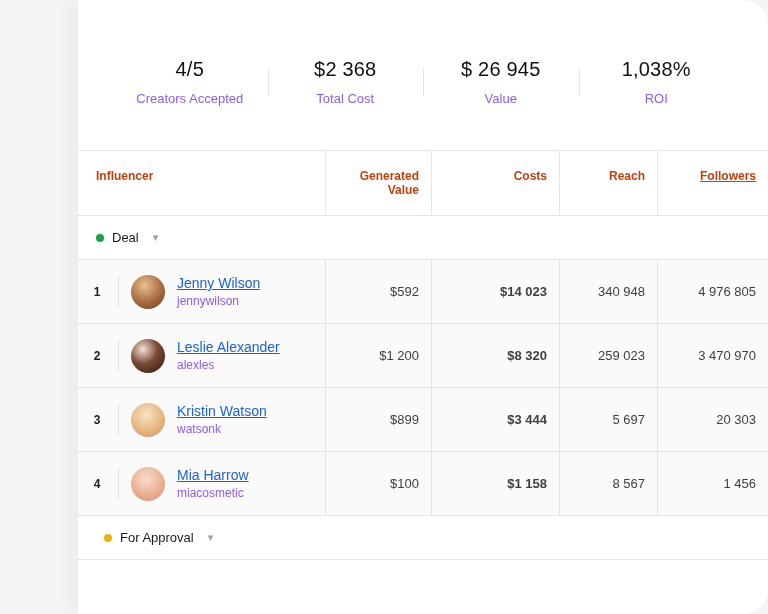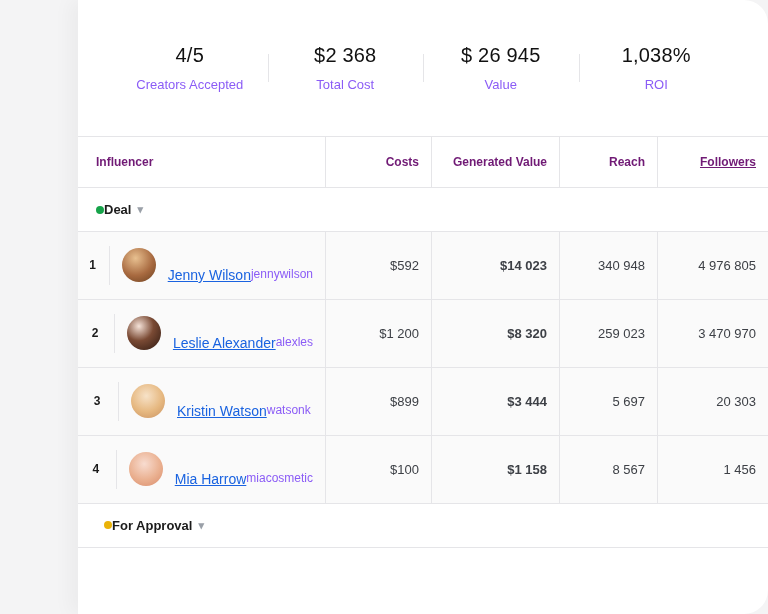--- a/index.html
+++ b/index.html
@@ -22,21 +22,21 @@
     bottom: 0;
     background: #ffffff;
     box-shadow: -8px 0 18px rgba(0,0,0,0.04);
   }
 
   
   .stats {
     display: flex;
     align-items: flex-end;
     justify-content: space-between;
-    padding: 44px 34px 44px 34px;
+    padding: 58px 34px 44px 34px;
   }
   .stat {
     flex: 1 1 0;
     text-align: center;
     position: relative;
   }
   .stat + .stat::before {
     content: "";
     position: absolute;
     left: 0;
@@ -61,36 +61,37 @@
   .table {
     border-top: 1px solid #e5e5e8;
   }
   .thead, .row {
     display: grid;
     grid-template-columns: 248px 106px 128px 98px 110px;
   }
   .thead .th {
     font-size: 12px;
     font-weight: 600;
-    color: #701a75;
+    color: #c2410c;
     padding: 18px 12px;
     border-bottom: 1px solid #e5e5e8;
     border-right: 1px solid #e5e5e8;
     text-align: right;
   }
   .thead .th:first-child { text-align: left; padding-left: 18px; }
   .thead .th:last-child { border-right: none; text-decoration: underline; }
 
   .group-header {
     display: flex;
     align-items: center;
+    gap: 8px;
     padding: 14px 18px;
     border-bottom: 1px solid #e5e5e8;
     font-size: 13px;
-    font-weight: 700;
+    font-weight: 400;
     color: #1b1b1b;
     cursor: pointer;
   }
   .group-header .dot {
     width: 8px; height: 8px; border-radius: 50%;
   }
   .dot-green { background: #16a34a; }
   .dot-amber { background: #eab308; }
   .group-header .chev {
     color: #9aa0a8;
@@ -133,21 +134,21 @@
     background: #e5e5e8;
   }
   .avatar {
     width: 34px; height: 34px; border-radius: 50%;
     flex: 0 0 34px;
   }
   .av1 { background: radial-gradient(circle at 40% 30%, #e8c090 0%, #a86a40 55%, #6a4020 100%); }
   .av2 { background: radial-gradient(circle at 35% 30%, #f5e2d8 0%, #7a4a34 45%, #2c1810 100%); }
   .av3 { background: radial-gradient(circle at 45% 35%, #f7e2c8 0%, #e6b880 55%, #c89060 100%); }
   .av4 { background: radial-gradient(circle at 45% 35%, #f8dcd0 0%, #eab090 55%, #d88a6a 100%); }
-  .names { display: flex; flex-direction: row; line-height: 1.35; margin-top: 20px; }
+  .names { display: flex; flex-direction: column; line-height: 1.35; }
   .display-name { color: #1a63e0; font-size: 14px; text-decoration: underline; cursor: pointer; }
   .handle { color: #8b5cf6; font-size: 12px; }
 </style>
 </head>
 <body>
 
 <div class="page">
 
   <div class="stats">
     <div class="stat">
@@ -165,22 +166,22 @@
     <div class="stat">
       <div class="stat-value">1,038%</div>
       <div class="stat-label">ROI</div>
     </div>
   </div>
 
   <div class="table">
 
     <div class="thead">
       <div class="th">Influencer</div>
+      <div class="th">Generated Value</div>
       <div class="th">Costs</div>
-      <div class="th">Generated Value</div>
       <div class="th">Reach</div>
       <div class="th">Followers</div>
     </div>
 
     <div class="group-header">
       <span class="dot dot-green"></span>
       <span>Deal</span>
       <span class="chev">▾</span>
     </div>
 

